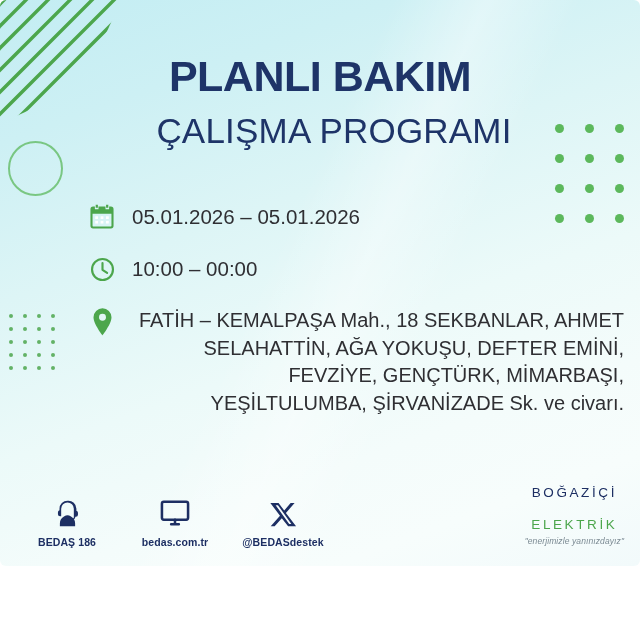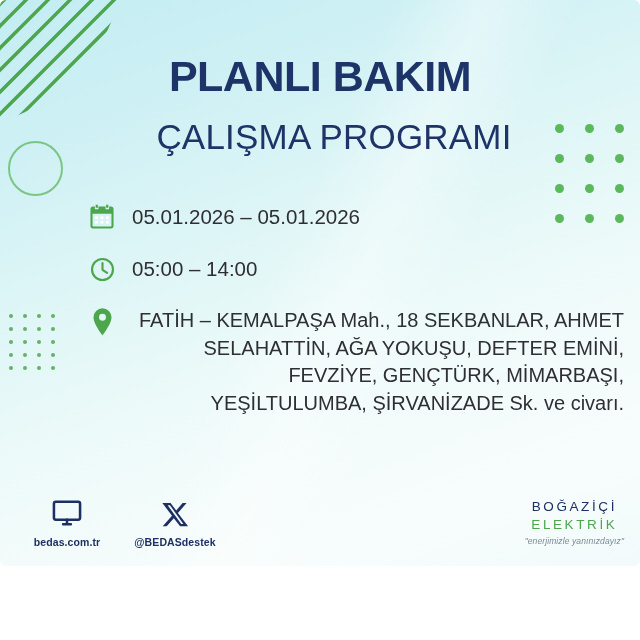--- a/index.html
+++ b/index.html
@@ -64,21 +64,21 @@
     font-weight:bold;
     letter-spacing:-0.5px;
     line-height:1.06;
   }
   #title-sub {
     color:#1e3468;
     font-size:35px;
     font-weight:normal;
     letter-spacing:.2px;
     line-height:1.18;
-    margin-top:16px;
+    margin-top:10px;
     padding-left:28px;
   }
 
   
   #info { position:absolute; top:199px; left:84px; width:540px; }
   .row { display:flex; align-items:flex-start; margin-bottom:16px; }
   .row:last-child { margin-bottom:9px; }
   .row-icon {
     flex:0 0 36px; width:36px; height:36px;
     display:flex; align-items:center; justify-content:center;
@@ -107,21 +107,21 @@
     color:#1d2f63;
     font-size:10.5px;
     font-weight:bold;
     letter-spacing:.1px;
     white-space:nowrap;
   }
 
   #brand { position:absolute; right:16px; bottom:4px; text-align:center; }
   .brand-line { font-weight:normal; letter-spacing:2.6px; font-size:13.5px; line-height:1.34; }
   #brand-l1 { color:#1d2f63; }
-  #brand-l2 { color:#4ca64c; }
+  #brand-l2 { color:#4ca64c;margin-top:14px; }
   #brand-l3 { color:#4ca64c; }
   #brand-tag {
     margin-top:2px;
     color:#7b8a93;
     font-size:8.5px;
     font-style:italic;
     letter-spacing:.1px;
   }
 </style>
 </head>
@@ -218,39 +218,48 @@
       <span class="row-text">05.01.2026 – 05.01.2026</span>
     </div>
 
     <div class="row" id="row-time">
       <span class="row-icon">
         <svg width="27" height="27" viewBox="0 0 24 24" fill="none" stroke="#4ca64c" stroke-width="1.9">
           <circle cx="12" cy="12" r="9.3"></circle>
           <path d="M12 6.3V12.3l4.1 2.7" stroke-linecap="round" stroke-linejoin="round"></path>
         </svg>
       </span>
-      <span class="row-text">05:00 – 14:00</span>
+      <span class="row-text">10:00 – 00:00</span>
     </div>
 
 
     <div class="row" id="row-address">
       <span class="row-icon">
         <svg width="27" height="30" viewBox="0 0 24 28" fill="#4ca64c">
           <path d="M12 1.2a8.4 8.4 0 0 0-8.4 8.4c0 6.2 8.4 16.9 8.4 16.9s8.4-10.7 8.4-16.9A8.4 8.4 0 0 0 12 1.2zm0 11.6a3.2 3.2 0 1 1 0-6.5 3.2 3.2 0 0 1 0 6.5z"></path>
         </svg>
       </span>
       <span class="row-text">FATİH – KEMALPAŞA Mah., 18 SEKBANLAR, AHMET SELAHATTİN, AĞA YOKUŞU, DEFTER EMİNİ, FEVZİYE, GENÇTÜRK, MİMARBAŞI, YEŞİLTULUMBA, ŞİRVANİZADE Sk. ve civarı.</span>
     </div>
 
   </div>
 
   <div id="footer">
 
     <div id="footer-contacts">
 
+      <div class="contact">
+        <span class="c-icon">
+          <svg width="31" height="31" viewBox="0 0 24 24" fill="#1d2f63">
+            <path d="M12 2.1a6.2 6.2 0 0 0-6.2 6.2v1.2a1.6 1.6 0 0 0-1.2 1.6v1.4a1.6 1.6 0 0 0 1.6 1.6h.9V8.3a4.9 4.9 0 0 1 9.8 0v6.6c0 .7-.6 1.2-1.3 1.2h-1.4a1.3 1.3 0 0 0-1.3-1h-.9a1.3 1.3 0 0 0 0 2.6h.9c.6 0 1.1-.4 1.3-1h1.4a2.5 2.5 0 0 0 2.5-2.2h.4a1.6 1.6 0 0 0 1.6-1.6v-1.4a1.6 1.6 0 0 0-1.2-1.6V8.3A6.2 6.2 0 0 0 12 2.1z"></path>
+            <path d="M12 13.4a4 4 0 0 0-2.4.8l-.6.4a6 6 0 0 0-2.9 5.1v2.2h11.8v-2.2a6 6 0 0 0-2.9-5.1l-.6-.4a4 4 0 0 0-2.4-.8z"></path>
+          </svg>
+        </span>
+        <div class="c-label">BEDAŞ 186</div>
+      </div>
 
       <div class="contact">
         <span class="c-icon">
           <svg width="32" height="32" viewBox="0 0 24 24" fill="none" stroke="#1d2f63" stroke-width="1.9">
             <rect x="2.2" y="3.6" width="19.6" height="13.4" rx="1.4"></rect>
             <path d="M9.1 20.4h5.8M12 17v3.4" stroke-linecap="round"></path>
           </svg>
         </span>
         <div class="c-label">bedas.com.tr</div>
       </div>

